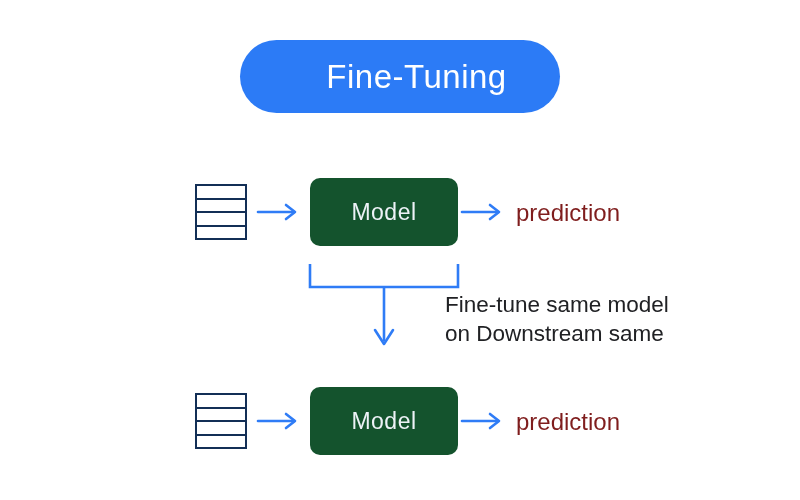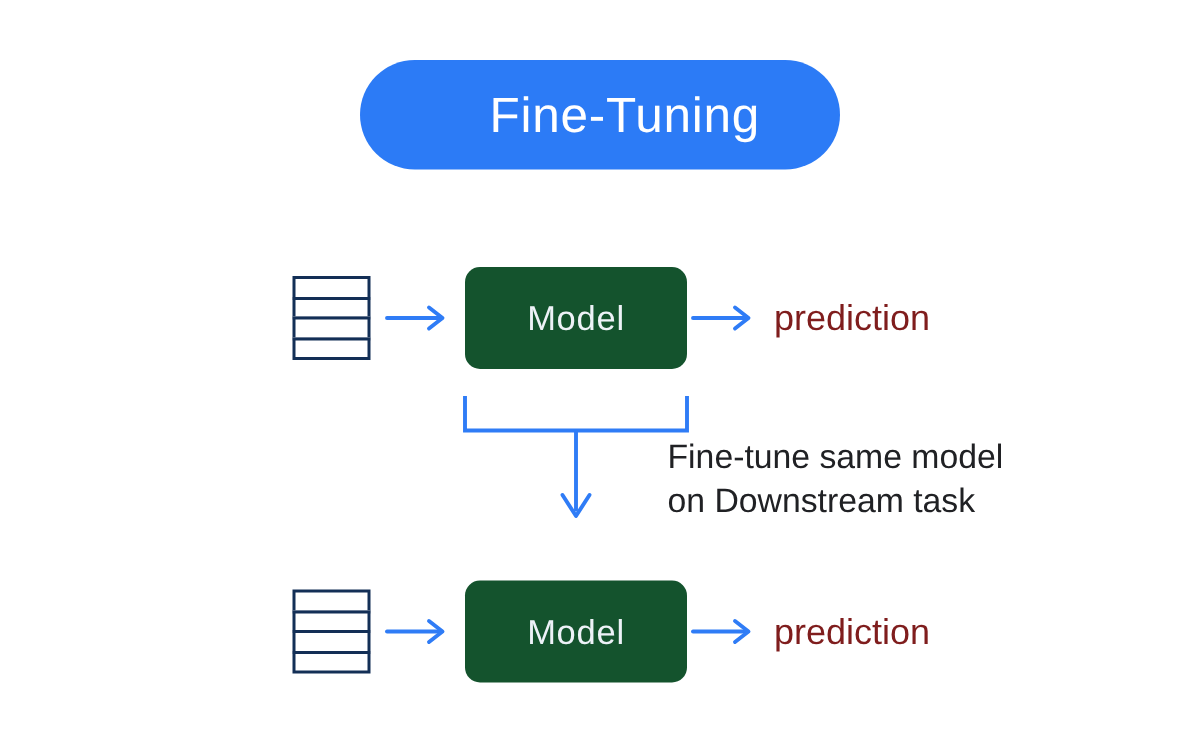--- a/index.html
+++ b/index.html
@@ -145,21 +145,21 @@
   <span class="prediction-label top-flow">prediction</span>
 
   <svg class="bracket-arrow" viewBox="0 0 160 92">
     <polyline points="6,4 6,27 154,27 154,4" fill="none" stroke="#2F7CF6" stroke-width="2.6" stroke-linejoin="miter"></polyline>
     <line x1="80" y1="27" x2="80" y2="81" stroke="#2F7CF6" stroke-width="2.6"></line>
     <polyline points="71,70 80,84 89,70" fill="none" stroke="#2F7CF6" stroke-width="2.6" stroke-linecap="round" stroke-linejoin="round"></polyline>
   </svg>
 
   <div class="annotation">
     <div>Fine-tune same model</div>
-    <div>on Downstream task</div>
+    <div>on Downstream same</div>
   </div>
 
   <div class="dataset-icon bottom-flow">
     <div class="row"></div>
     <div class="row"></div>
     <div class="row"></div>
     <div class="row"></div>
   </div>
 
   <svg class="h-arrow a1-bottom" viewBox="0 0 44 22">

